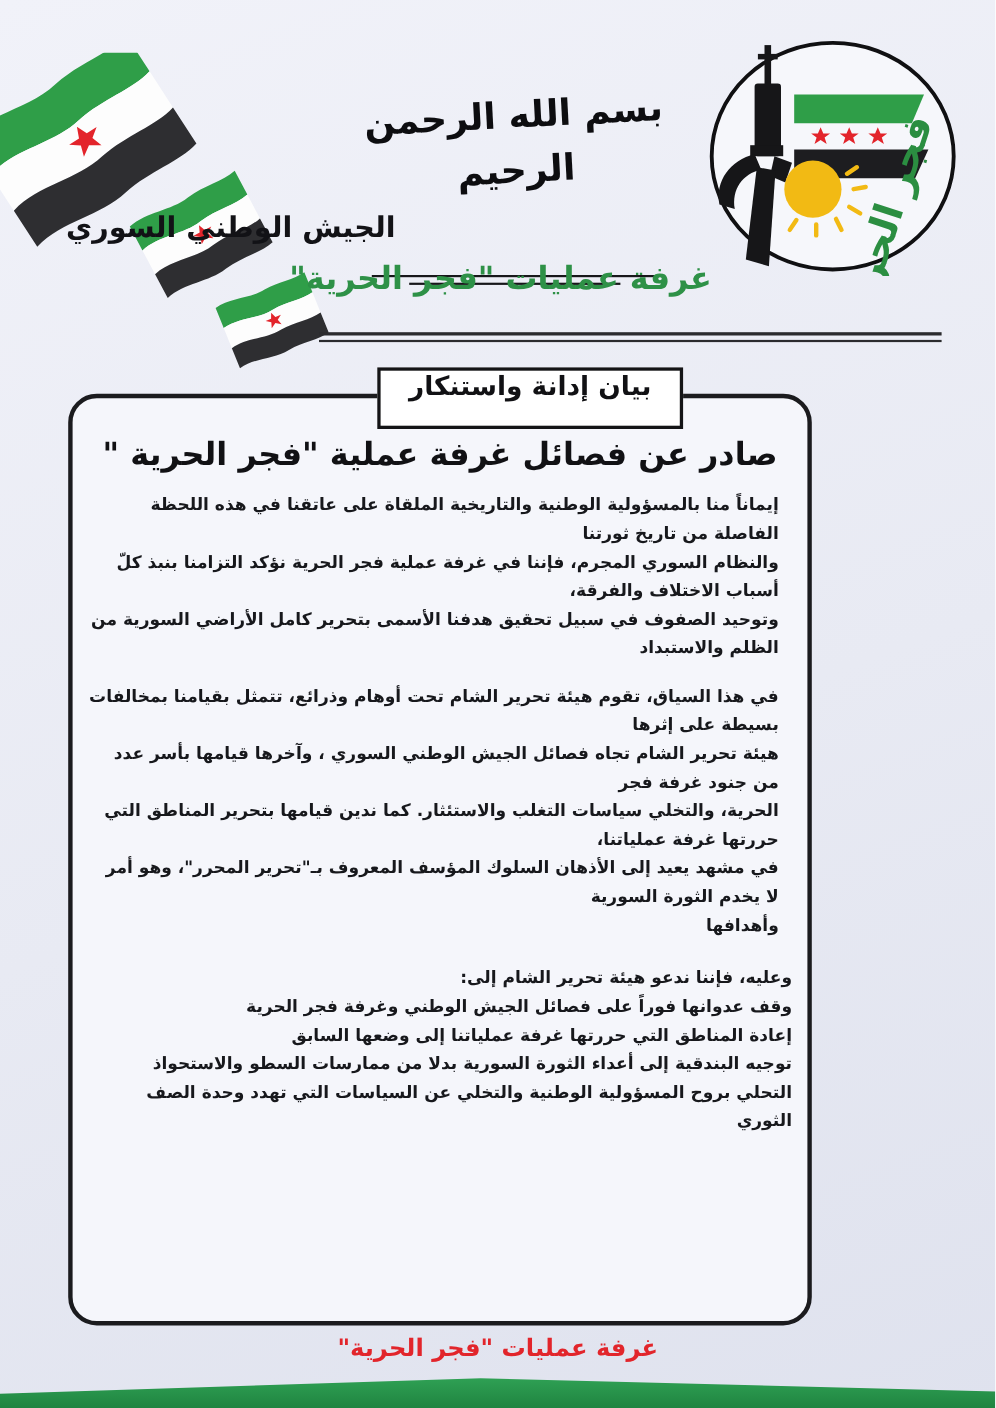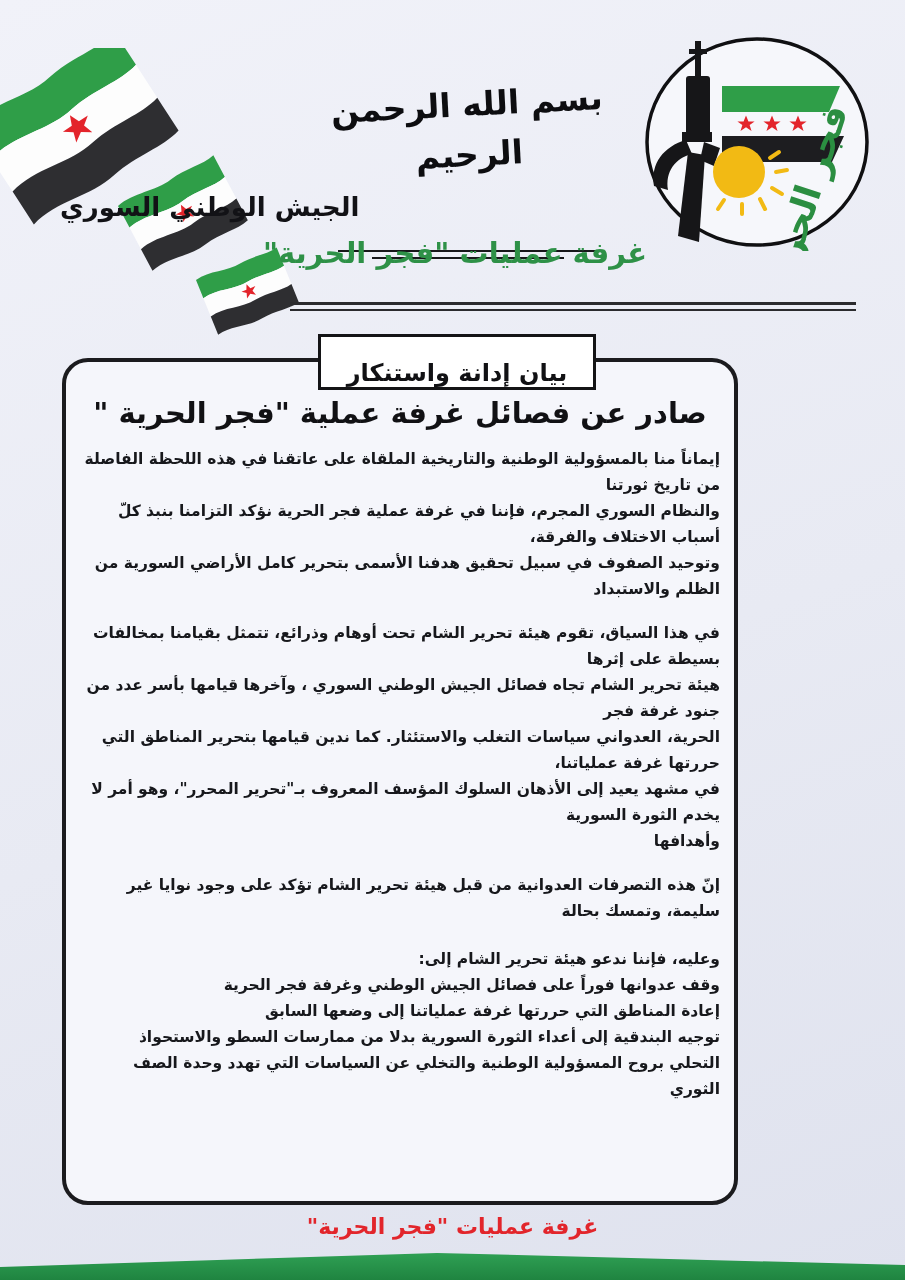--- a/index.html
+++ b/index.html
@@ -17,30 +17,30 @@
   .bis-line2{left:372px;top:257px;width:192px;height:0;border-top:2px solid #17171a;}
   #org-title{left:60px;top:192px;width:790px;text-align:left;direction:rtl;
              font-size:26px;font-weight:900;color:#121216;}
   #ops-title{left:60px;top:236px;width:790px;text-align:center;direction:rtl;
              font-size:29px;font-weight:900;color:#2e9147;}
   .sep1{left:290px;top:302px;width:566px;height:3px;background:#2b2b2e;}
   .sep2{left:290px;top:309px;width:566px;height:2px;background:#2b2b2e;}
   #logo{left:642px;top:36px;width:230px;height:215px;}
 
   
-  #banner{left:318px;top:334px;width:272px;height:50px;background:#ffffff;
-          border:3px solid #141416;z-index:3;display:flex;align-items:flex-end;justify-content:center;
+  #banner{left:343px;top:334px;width:272px;height:50px;background:#ffffff;
+          border:3px solid #141416;z-index:3;display:flex;align-items:flex-start;justify-content:center;
           font-size:24px;font-weight:900;color:#111114;direction:rtl;}
 
   
   #card{left:62px;top:358px;width:676px;height:847px;background:#f5f6fb;
         border:4px solid #1b1b1e;border-radius:26px;z-index:1;box-sizing:border-box;
         padding:34px 14px 18px 14px;direction:rtl;overflow:hidden;}
   #stmt-title{text-align:center;font-size:29px;font-weight:900;color:#111114;margin:0 0 16px 0;}
-  .para{margin:0 0 18px 0;}
+  .para{margin:0 12px 18px 0;}
   .para.last{margin-bottom:22px;}
   .bline{font-size:15.5px;font-weight:700;line-height:26px;color:#17181c;text-align:right;}
   #appeal{margin:0 0 22px 0;}
 
   
   #footer-label{left:0;top:1214px;width:905px;text-align:center;direction:rtl;
                 font-size:22px;font-weight:900;color:#e2252b;}
   #bottom-ribbon{left:0;top:1248px;width:905px;height:32px;}
 </style>
 </head>
@@ -119,27 +119,26 @@
 
     <div class="para">
       <div class="bline">إيماناً منا بالمسؤولية الوطنية والتاريخية الملقاة على عاتقنا في هذه اللحظة الفاصلة من تاريخ ثورتنا</div>
       <div class="bline">والنظام السوري المجرم، فإننا في غرفة عملية فجر الحرية نؤكد التزامنا بنبذ كلّ أسباب الاختلاف والفرقة،</div>
       <div class="bline">وتوحيد الصفوف في سبيل تحقيق هدفنا الأسمى بتحرير كامل الأراضي السورية من الظلم والاستبداد</div>
     </div>
 
     <div class="para">
       <div class="bline">في هذا السياق، تقوم هيئة تحرير الشام تحت أوهام وذرائع، تتمثل بقيامنا بمخالفات بسيطة على إثرها</div>
       <div class="bline">هيئة تحرير الشام تجاه فصائل الجيش الوطني السوري ، وآخرها قيامها بأسر عدد من جنود غرفة فجر</div>
-      <div class="bline">الحرية، العدواني سياسات التغلب والاستئثار. كما ندين قيامها بتحرير المناطق التي حررتها غرفة عملياتنا،</div>
+      <div class="bline">الحرية، والتخلي سياسات التغلب والاستئثار. كما ندين قيامها بتحرير المناطق التي حررتها غرفة عملياتنا،</div>
       <div class="bline">في مشهد يعيد إلى الأذهان السلوك المؤسف المعروف بـ"تحرير المحرر"، وهو أمر لا يخدم الثورة السورية</div>
       <div class="bline">وأهدافها</div>
     </div>
 
     <div class="para last">
-      <div class="bline">إنّ هذه التصرفات العدوانية من قبل هيئة تحرير الشام تؤكد على وجود نوايا غير سليمة، وتمسك بحالة</div>
     </div>
 
     <div id="appeal">
       <div class="bline">وعليه، فإننا ندعو هيئة تحرير الشام إلى:</div>
       <div class="bline">وقف عدوانها فوراً على فصائل الجيش الوطني وغرفة فجر الحرية</div>
       <div class="bline">إعادة المناطق التي حررتها غرفة عملياتنا إلى وضعها السابق</div>
       <div class="bline">توجيه البندقية إلى أعداء الثورة السورية بدلا من ممارسات السطو والاستحواذ</div>
       <div class="bline">التحلي بروح المسؤولية الوطنية والتخلي عن السياسات التي تهدد وحدة الصف الثوري</div>
 
     </div>

